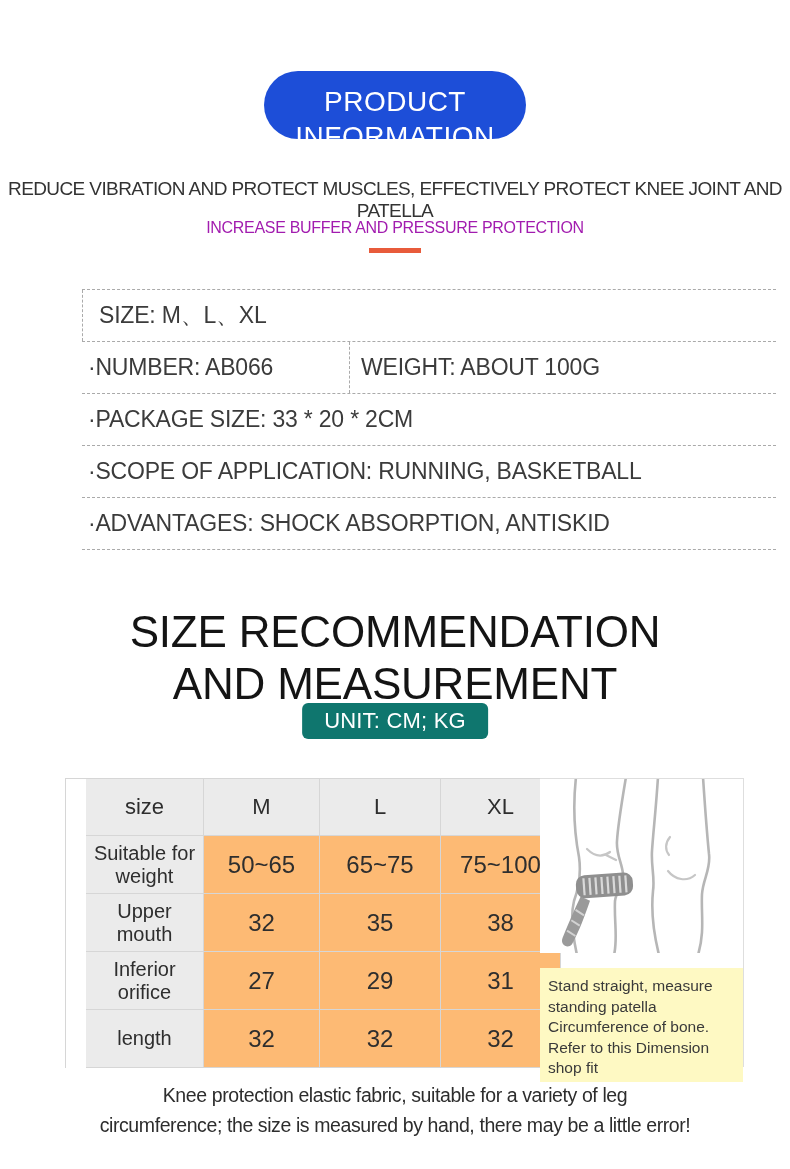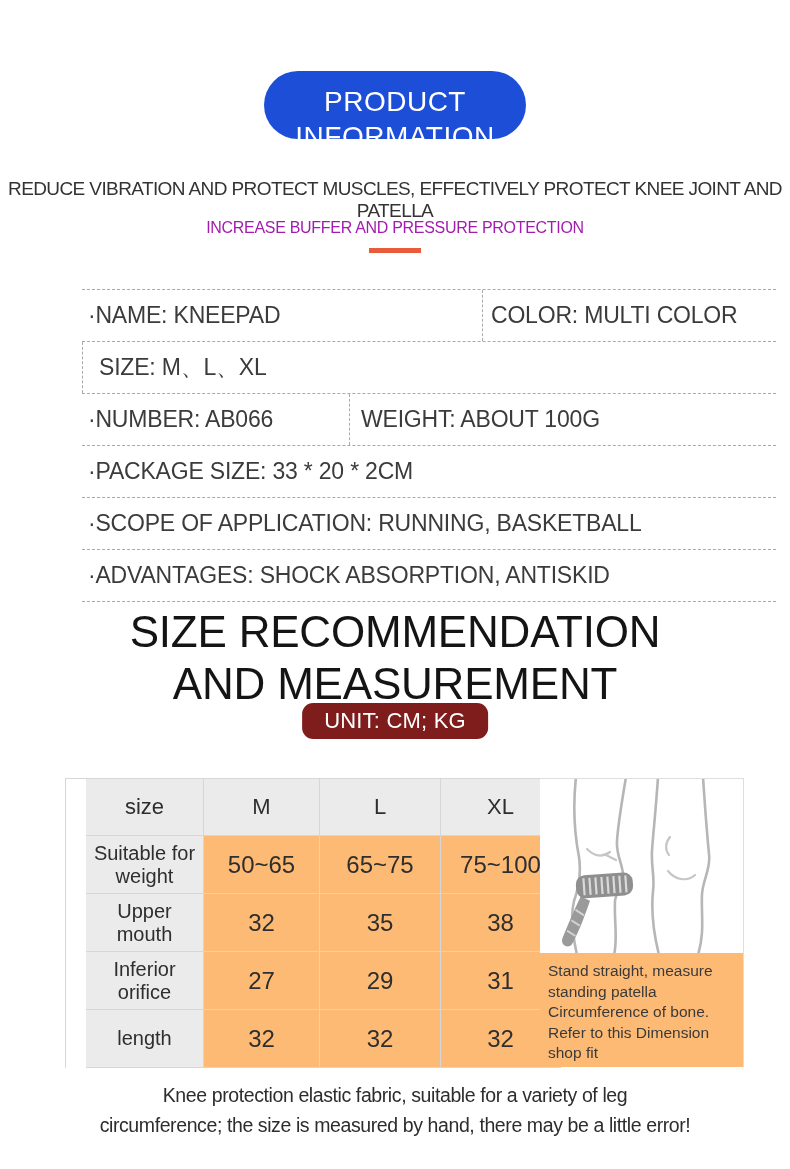--- a/index.html
+++ b/index.html
@@ -43,22 +43,22 @@
   .r2 .c2 { padding-left:16px; }
   .r3 .c2 { padding-left:11px; }
   .full { width:100%; }
   
   .size-heading {
     position:absolute; top:606px; left:0; width:100%; text-align:center;
     font-size:44px; line-height:52px; color:#141414; letter-spacing:-0.2px;
   }
   .unit-badge {
     position:absolute; top:703px; left:50%; transform:translateX(-50%);
-    height:36px; line-height:36px; padding:0 22px; border-radius:11px;
-    background:#7f1d1d; color:#fff; font-size:22px; letter-spacing:0.2px;
+    height:36px; line-height:36px; padding:0 22px; border-radius:6px;
+    background:#0f766e; color:#fff; font-size:22px; letter-spacing:0.2px;
   }
   
   .size-table {
     position:absolute; top:778px; left:65px;
     display:grid; grid-template-columns:118px 116px 121px 120px;
     grid-template-rows:57px 58px 58px 58px 58px;
     border-top:1px solid #d6d6d6; border-left:1px solid #d6d6d6;padding-left:20px;
   }
   .st-cell {
     border-right:1px solid #d6d6d6; border-bottom:1px solid #d6d6d6;
@@ -68,45 +68,41 @@
   .st-hdr { background:#ebebeb; font-size:22px; }
   .st-label { background:#ebebeb; font-size:20px; line-height:23px; padding:0 4px; }
   .st-val { font-size:24px; }
   
   .right-col {
     position:absolute; top:778px; left:540px; width:204px; height:289px;
     box-sizing:border-box; border:1px solid #dedede; border-left:none;
   }
   .legs-box { height:174px; background:#fff; overflow:hidden; }
   .note-box {
-    height:114px; background:#fdba74; box-sizing:border-box;
-    padding:8px 8px 13px 8px; font-size:15.5px; line-height:20.5px; color:#3a3a3a;
+    height:114px; background:#fef9c3; box-sizing:border-box;
+    padding:8px 8px 13px 8px; font-size:15.5px; line-height:20.5px; color:#3a3a3a;margin-top:15px;
   }
   .footer-note {
     position:absolute; top:1080px; left:0; width:100%; text-align:center;
     font-size:19.5px; line-height:30px; letter-spacing:-0.4px; color:#2d2d2d;
   }
 </style>
 </head>
 <body>
 
 <div class="hero-badge">
   <div>PRODUCT</div>
   <div>INFORMATION</div>
 </div>
 
 <div class="sub1">REDUCE VIBRATION AND PROTECT MUSCLES, EFFECTIVELY PROTECT KNEE JOINT AND PATELLA</div>
 <div class="sub2">INCREASE BUFFER AND PRESSURE PROTECTION</div>
 <div class="accent-divider"></div>
 
 <div class="specs">
-  <div class="spec-row r1">
-    <div class="spec-cell c1">·NAME: KNEEPAD</div>
-    <div class="spec-cell c2">COLOR: MULTI COLOR</div>
-  </div>
   <div class="spec-row r2">
     <div class="spec-cell c2">SIZE: M、L、XL</div>
   </div>
   <div class="spec-row r3">
     <div class="spec-cell c1">·NUMBER: AB066</div>
     <div class="spec-cell c2">WEIGHT: ABOUT 100G</div>
   </div>
   <div class="spec-row r4">
     <div class="spec-cell c1 full">·PACKAGE SIZE: 33 * 20 * 2CM</div>
   </div>

